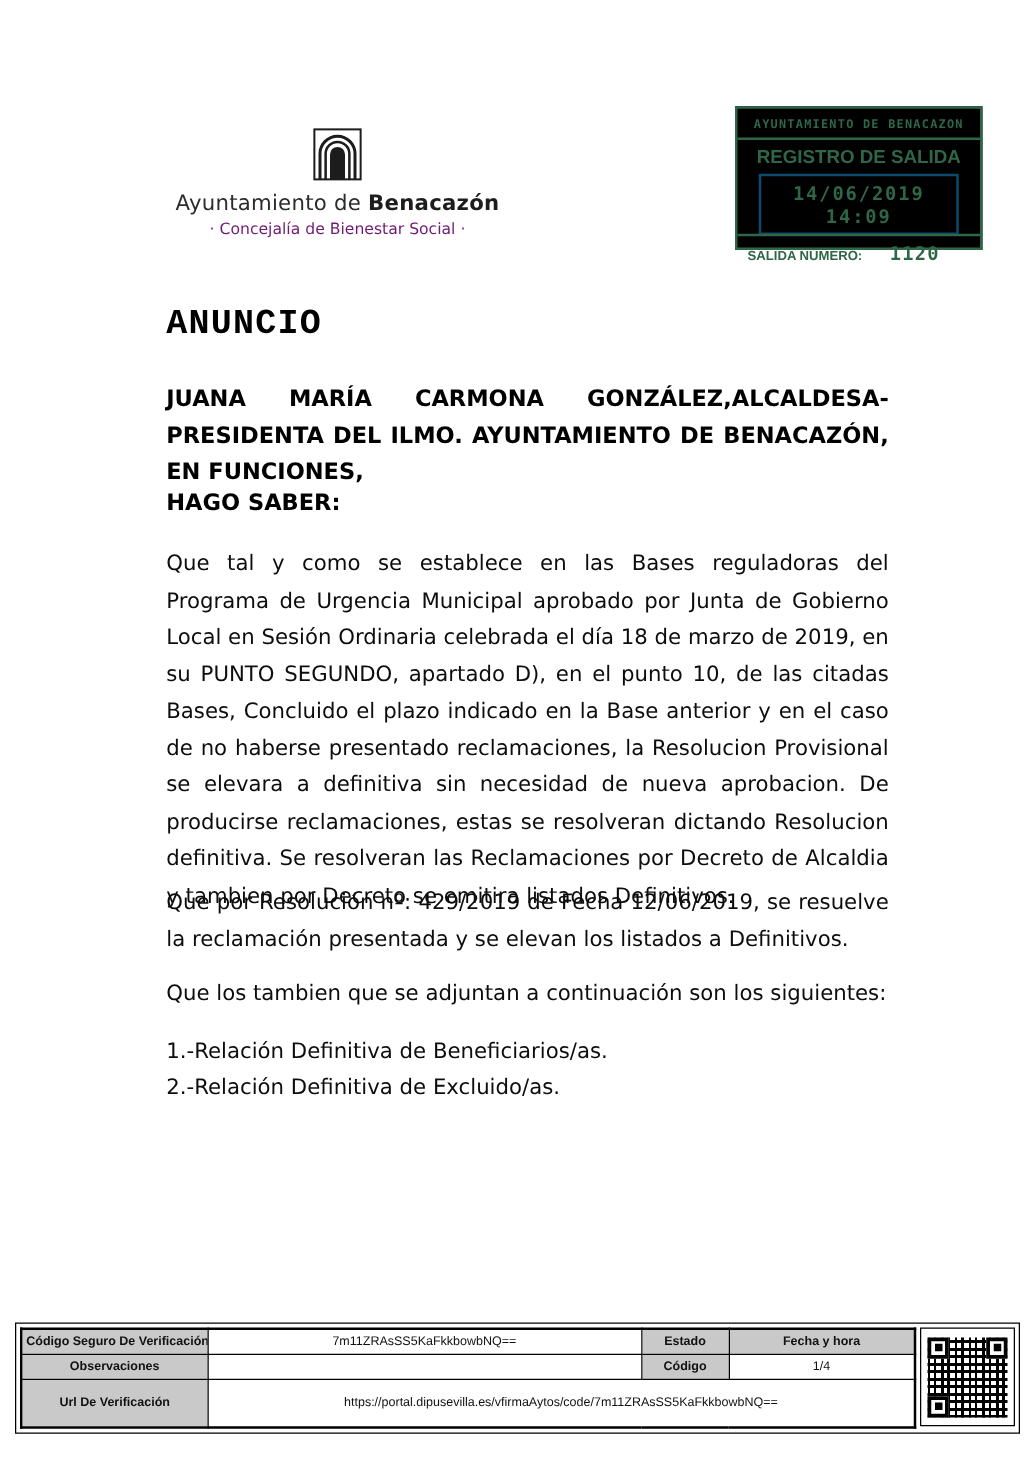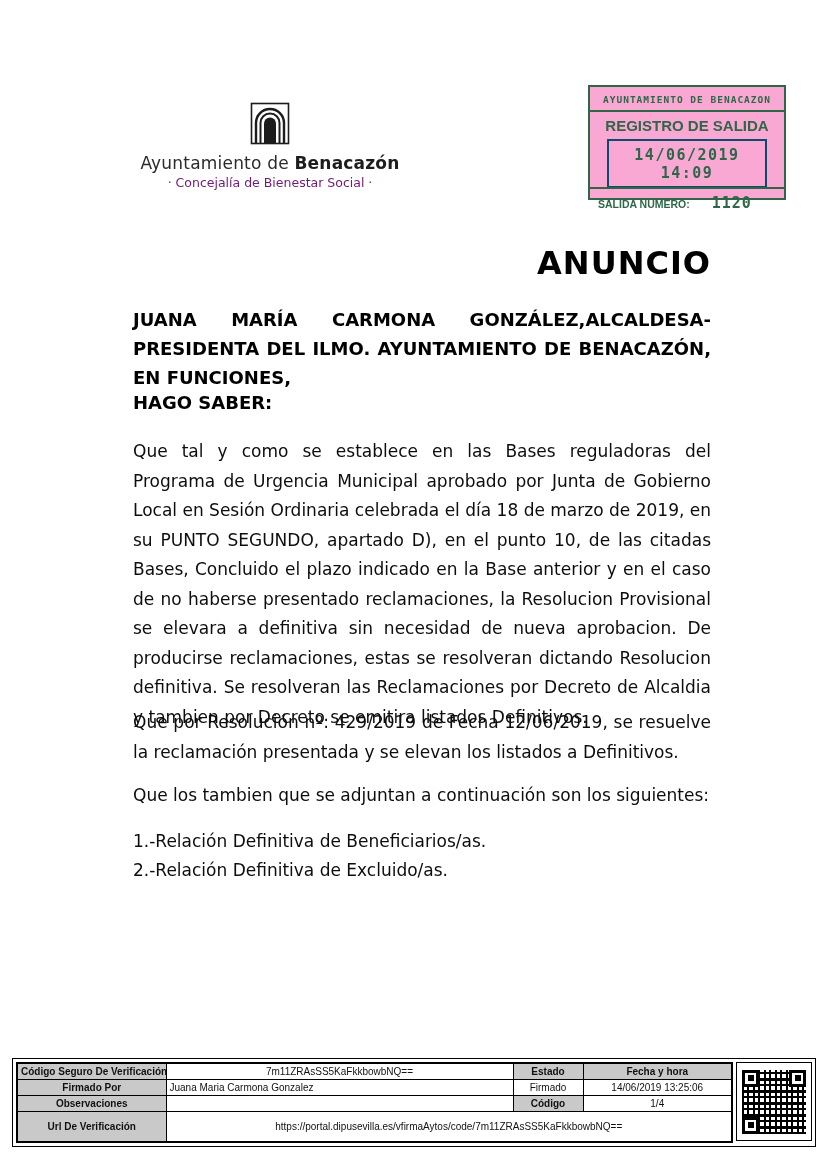--- a/index.html
+++ b/index.html
@@ -13,21 +13,21 @@
   
   .logo { position:absolute; left:140px; top:102px; width:260px; text-align:center; }
   .logo svg { display:inline-block; }
   .logo-title { margin-top:3px; font-size:17px; color:#2b2b2b; letter-spacing:0.2px; }
   .logo-title b { font-weight:bold; color:#1d1d1d;margin-top:10px; }
   .logo-sub { margin-top:2px; font-size:12.5px; color:#701a75; }
 
   
   .stamp {
     position:absolute; left:588px; top:85px; width:198px; height:115px;
-    border:2px solid #2f6648; color:#2f6648; background:#f9a8d4;
+    border:2px solid #2f6648; color:#2f6648; background:#000000;
   }
   .stamp-org {
     height:25px; line-height:25px; text-align:center;
     font-family:"DejaVu Sans Mono", monospace; font-weight:bold; font-size:9.5px;
     letter-spacing:1px; border-bottom:2px solid #2f6648;
   }
   .stamp-reg {
     margin-top:5px; text-align:center;
     font-family:"Liberation Sans", sans-serif; font-weight:bold; font-size:15px;
   }
@@ -37,22 +37,22 @@
     font-family:"DejaVu Sans Mono", monospace; font-weight:bold; font-size:15px;
     letter-spacing:1.5px;
   }
   .stamp-numrow { display:flex; align-items:baseline; margin:6px 8px 0; }
   .stamp-numlabel { font-family:"Liberation Sans", sans-serif; font-weight:bold; font-size:10.5px; }
   .stamp-numval { font-family:"DejaVu Sans Mono", monospace; font-weight:bold; font-size:15px; letter-spacing:1px; margin-left:22px; }
   .stamp-bottomline { position:absolute; left:0; right:0; bottom:9px; border-top:2px solid #2f6648; }
 
   
   .doc-title {
-    position:absolute; left:133px; top:244px; width:578px; text-align:right;
-    font-size:32px; font-weight:bold; letter-spacing:1px; color:#000;
+    position:absolute; left:133px; top:244px; width:578px; text-align:left;
+    font-size:28px; font-weight:bold; letter-spacing:1px; color:#000;font-family:Liberation Mono, monospace;
   }
   .doc-heading {
     position:absolute; left:133px; top:305px; width:578px;
     font-size:18px; font-weight:bold; line-height:29px; text-align:justify; color:#000;
   }
   .doc-hago {
     position:absolute; left:133px; top:392px; width:578px;
     font-size:18px; font-weight:bold; color:#000;
   }
   .doc-para { position:absolute; left:133px; width:578px; font-size:17px; line-height:29.5px; color:#0d0d0d; }
@@ -149,26 +149,20 @@
           <col style="width:149px">
         </colgroup>
       <tbody>
           <tr class="r-sm">
         <td class="lbl">Código Seguro De Verificación:</td>
         <td class="mono">7m11ZRAsSS5KaFkkbowbNQ==</td>
         <td class="lbl">Estado</td>
         <td class="lbl">Fecha y hora</td>
       </tr>
       <tr class="r-sm">
-        <td class="lbl">Firmado Por</td>
-        <td class="val">Juana Maria Carmona Gonzalez</td>
-        <td class="val center">Firmado</td>
-        <td class="val center">14/06/2019 13:25:06</td>
-      </tr>
-      <tr class="r-sm">
         <td class="lbl">Observaciones</td>
         <td class="val"></td>
         <td class="lbl">Código</td>
         <td class="val center">1/4</td>
       </tr>
       <tr class="r-lg">
         <td class="lbl">Url De Verificación</td>
         <td class="mono" colspan="3">https://portal.dipusevilla.es/vfirmaAytos/code/7m11ZRAsSS5KaFkkbowbNQ==</td>
       </tr>
     </tbody>

